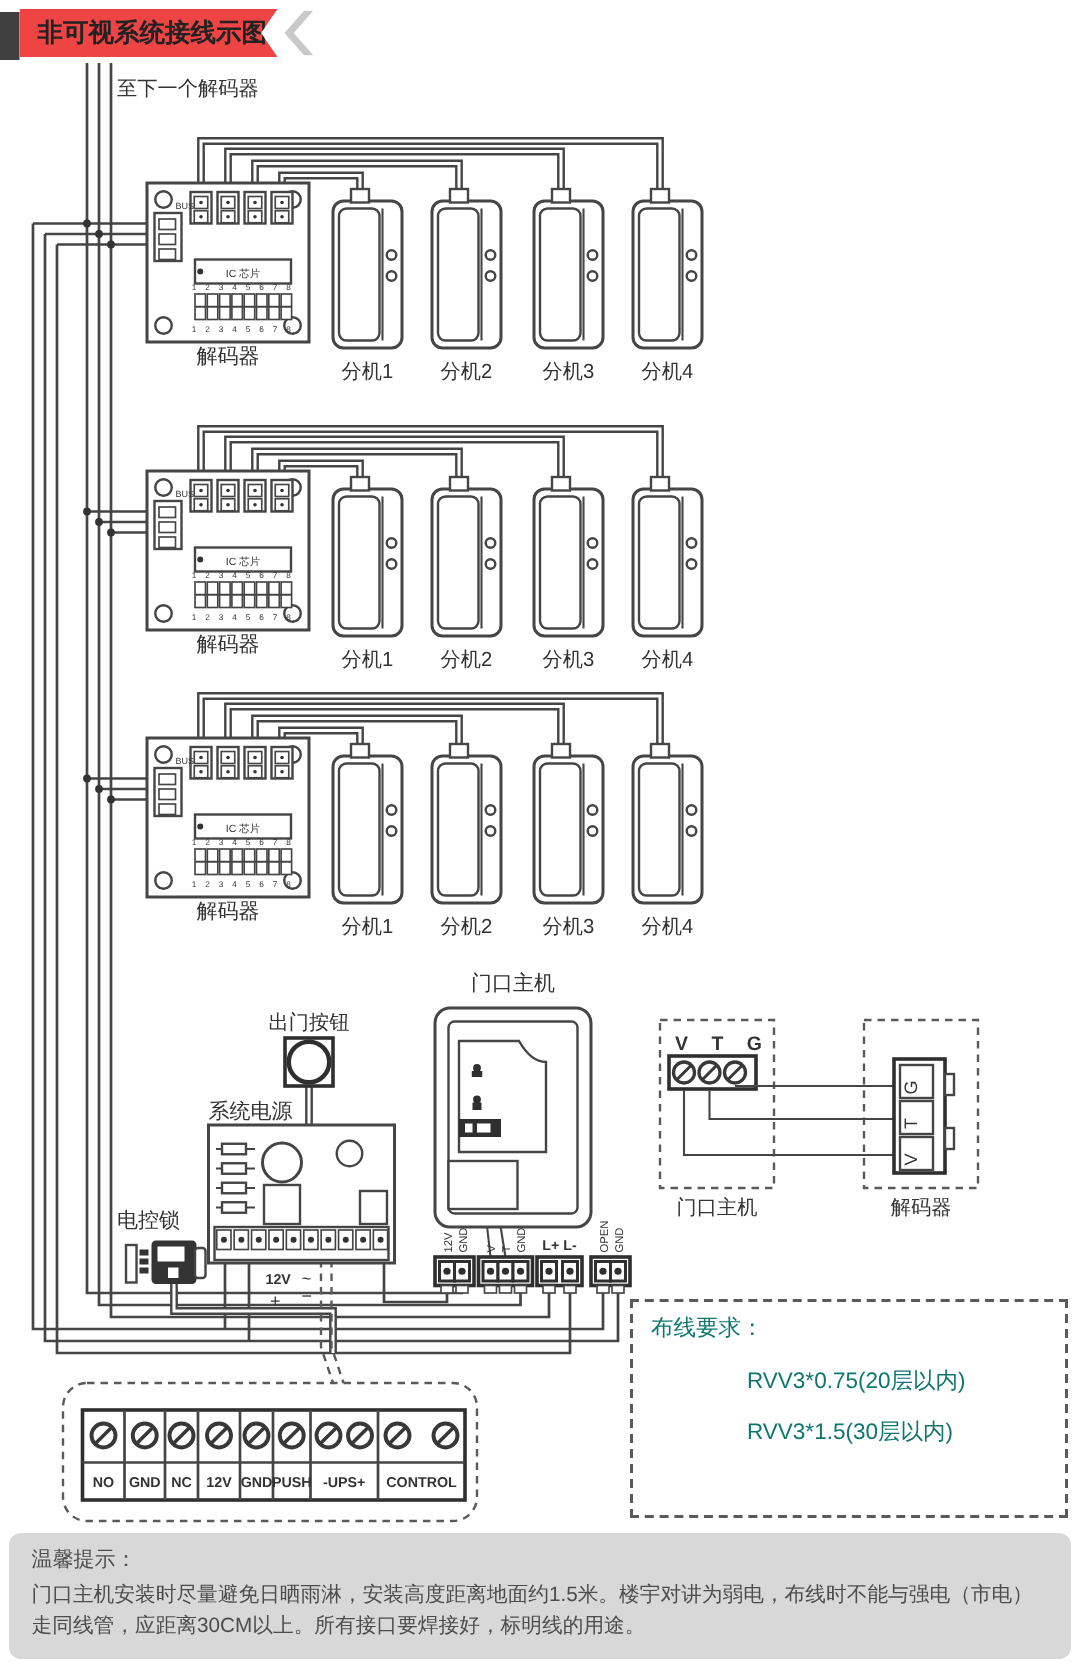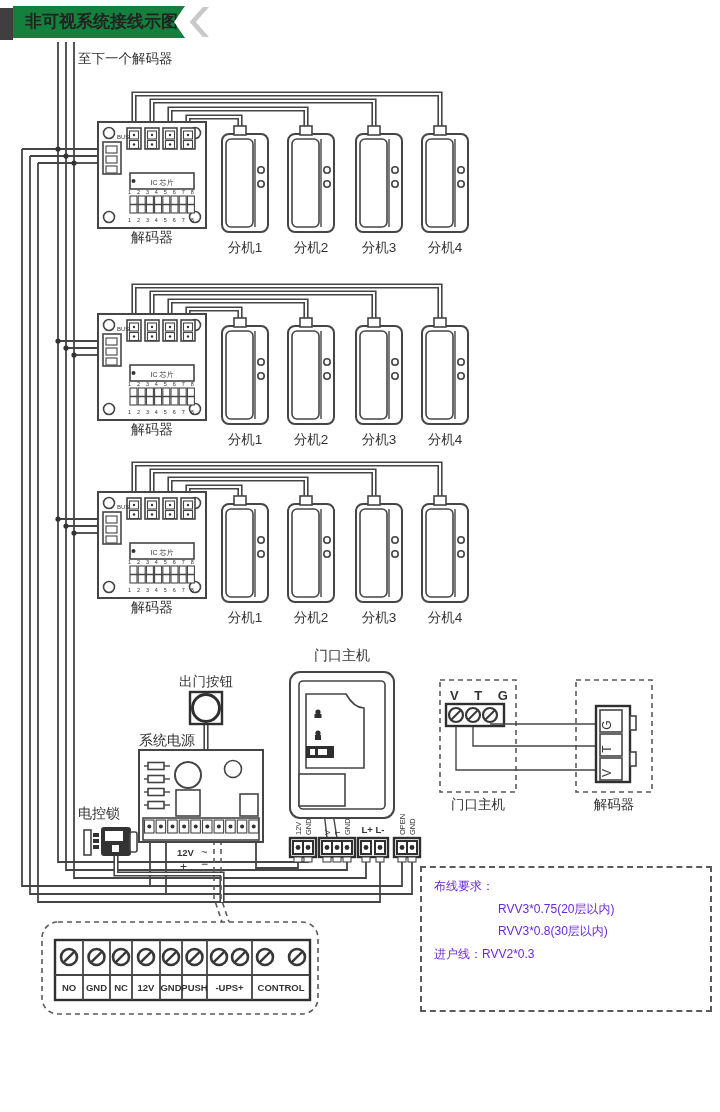--- a/index.html
+++ b/index.html
@@ -1,20 +1,20 @@
 <!DOCTYPE html>
 <html><head>
 <meta charset="utf-8">
 <style>
   html,body{margin:0;padding:0;background:#fff;}
   #stage{position:relative;width:720px;height:1112px;background:#fff;overflow:hidden;
          font-family:"Liberation Sans",sans-serif;}
   
   .banner-bar{position:absolute;left:0;top:8px;width:13px;height:32px;background:#3f3f3f;}
-  .banner{position:absolute;left:13px;top:6px;width:172px;height:32px;background:#15803d;
+  .banner{position:absolute;left:13px;top:6px;width:172px;height:32px;background:#ef4444;
           box-shadow:1px 2px 3px rgba(0,0,0,.22);
           clip-path:polygon(0 0,100% 0,calc(100% - 11px) 50%,100% 100%,0 100%);
           font-size:17px;font-weight:bold;color:#222;line-height:32px;padding-left:12px;box-sizing:border-box;}
   .banner-chevron{position:absolute;left:187px;top:7px;width:22px;height:30px;background:#c9c9c9;
           clip-path:polygon(100% 0,40% 50%,100% 100%,72% 100%,12% 50%,72% 0);}
   
   svg{position:absolute;left:0;top:0;}
   svg text{font-family:"Liberation Sans",sans-serif;fill:#333;}
   .dbl{fill:none;stroke:#454545;stroke-width:5.2;}
   .dblc{fill:none;stroke:#ffffff;stroke-width:2;}
@@ -26,22 +26,22 @@
   .s15f{fill:#fff;stroke:#454545;stroke-width:1.6;}
   .s1f{fill:#fff;stroke:#454545;stroke-width:1.1;}
   .s15{stroke:#454545;stroke-width:1.6;fill:#fff;}
   .dot{fill:#333;}
   .t14{font-size:14px;} .t13{font-size:13.5px;} .t12{font-size:12px;}
   .t9{font-size:9.5px;font-weight:bold;} .t7{font-size:7px;} .t75{font-size:7.5px;}
   .t6{font-size:6px;} .t5{font-size:5.5px;letter-spacing:2.2px;}
   .t11{font-size:11px;} .vtg{font-size:13px;font-weight:bold;letter-spacing:6px;}
   
   .reqbox{position:absolute;left:420px;top:866px;width:292px;height:146px;border:2px dashed #5a5a5a;
-          box-sizing:border-box;padding:7px 0 0 12px;font-size:12px;color:#6d28d9;line-height:22.5px;}
-  .reqbox .ind{padding-left:64px;}
+          box-sizing:border-box;padding:7px 0 0 12px;font-size:15px;color:#0f766e;line-height:22.5px;}
+  .reqbox .ind{padding-left:64px;margin-top:12px;}
   
   .tipbox{position:absolute;left:6px;top:1022px;width:708px;height:84px;background:#d8d8d8;border-radius:8px;
           box-sizing:border-box;padding:9px 15px;color:#4c4c4c;}
   .tipbox .th{font-size:14px;margin-bottom:3px;}
   .tipbox .tb{font-size:13.8px;line-height:1.55;}
 </style>
 </head>
 <body>
 
 <div id="stage">
@@ -369,18 +369,21 @@
   </g>
 </svg>
 
   <div class="banner-bar"></div>
   <div class="banner">非可视系统接线示图</div>
   <div class="banner-chevron"></div>
 
   <div class="reqbox">
     <div>布线要求：</div>
     <div class="ind">RVV3*0.75(20层以内)</div>
-    <div class="ind">RVV3*0.8(30层以内)</div>
-    <div><span>进户线：</span><span>RVV2*0.3</span></div>
+    <div class="ind">RVV3*1.5(30层以内)</div>
   </div>
 
+  <div class="tipbox">
+    <div class="th">温馨提示：</div>
+    <div class="tb">门口主机安装时尽量避免日晒雨淋，安装高度距离地面约1.5米。楼宇对讲为弱电，布线时不能与强电（市电）走同线管，应距离30CM以上。所有接口要焊接好，标明线的用途。</div>
+  </div>
 
 </div>
 
 </body></html>

